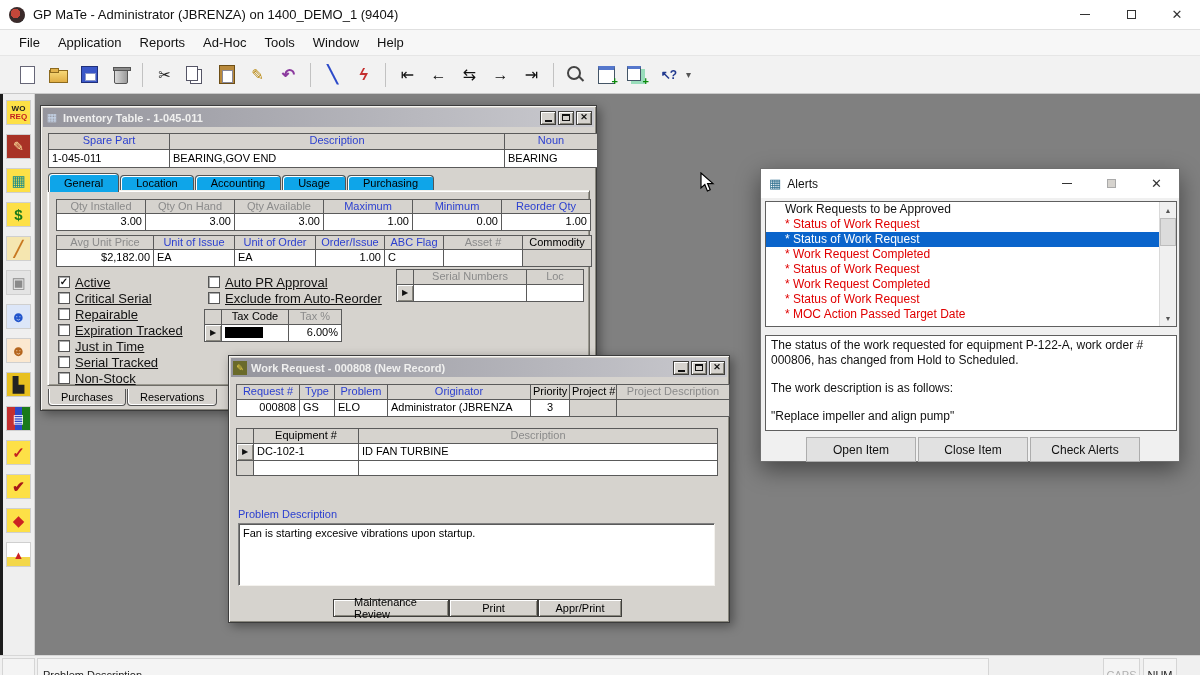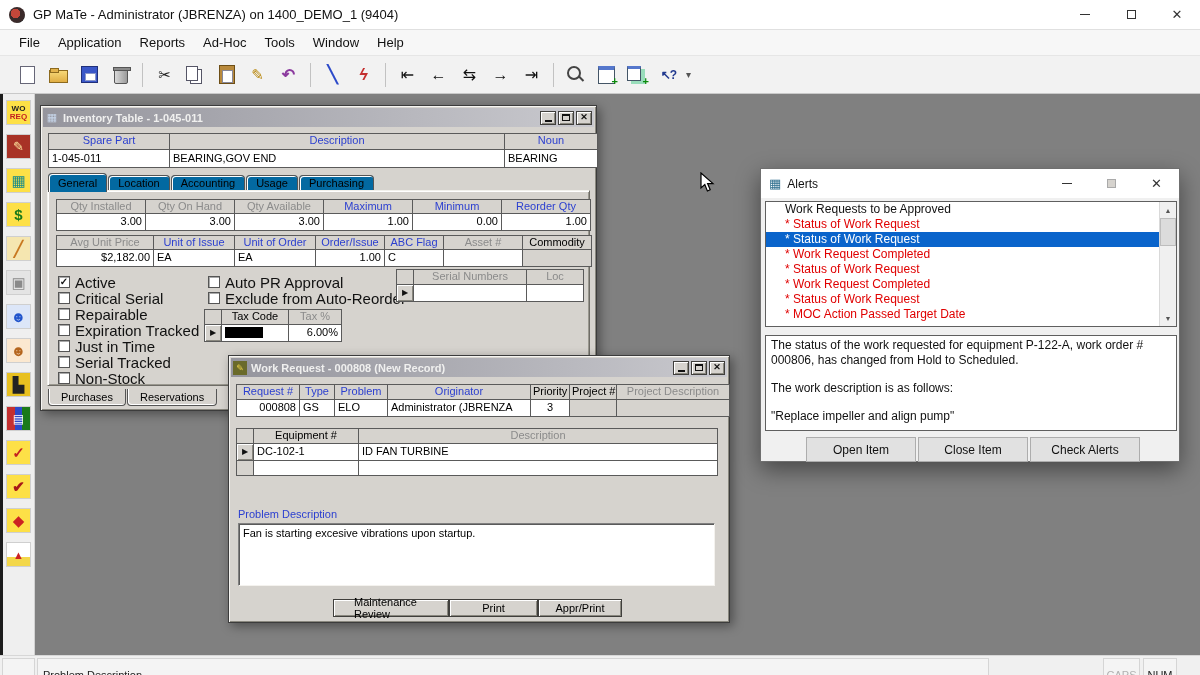--- a/index.html
+++ b/index.html
@@ -102,31 +102,31 @@
   .hg { color:#8b8b8b; }
   .hk { color:#000; }
   .num { text-align:right; }
   .ctr { text-align:center; }
   .dis { background:#d6d3ce; }
   .abtn { background:#d6d3ce; text-align:center; font-size:8px; line-height:15px; color:#111; box-shadow: inset 1px 1px 0 #fff, inset -1px -1px 0 #8a887f; }
   .blackbox { display:block; width:38px; height:11px; background:#000; margin-top:2px; }
 
   
   .tabs { position:absolute; display:flex; align-items:flex-end; height:19px; }
-  .tab { height:16px; line-height:15px; padding:0 9px; font-size:11px; background:#0369a1; border:1px solid #555; border-bottom:none; border-radius:4px 4px 0 0; box-shadow:inset 1px 1px 0 #fff; margin-right:1px; white-space:nowrap; }
+  .tab { height:16px; line-height:15px; padding:0 15px; font-size:11px; background:#0ea5e9; border:1px solid #555; border-bottom:none; border-radius:4px 4px 0 0; box-shadow:inset 1px 1px 0 #fff; margin-right:1px; white-space:nowrap; }
   .tab.active { height:19px; line-height:18px; position:relative; z-index:3; margin-bottom:-1px; }
   .btab { height:17px; line-height:16px; padding:0 12px; font-size:11px; background:#d6d3ce; border:1px solid #555; border-top:none; border-radius:0 0 4px 4px; box-shadow:inset 1px -1px 0 #fff; margin-right:1px; }
 
   .panel { position:absolute; border:1px solid; border-color:#f2f1ec #6e6c66 #6e6c66 #f2f1ec; box-shadow: inset 1px 1px 0 #fff, inset -1px -1px 0 #9a988f; }
 
   
   .cbrow { position:absolute; display:flex; align-items:center; gap:5px; height:14px; }
   .cb { width:12px; height:12px; background:#fff; border:1px solid #555; box-shadow: inset 1px 1px 0 #a9a9a9; display:flex; align-items:center; justify-content:center; }
   .cb i { font-style:normal; font-size:10px; font-weight:bold; line-height:10px; color:#111; }
-  .cbl { font-size:15px; color:#111; white-space:nowrap; }
+  .cbl { font-size:13px; color:#111; white-space:nowrap;text-decoration:underline; }
 
   .btn95 { position:absolute; background:#d6d3ce; border:1px solid #403f3c; box-shadow: inset 1px 1px 0 #fff, inset -1px -1px 0 #8a887f; font-size:11px; display:flex; align-items:center; justify-content:center; font-family:"Liberation Sans",sans-serif; }
 
   .bluelabel { position:absolute; font-size:11px; color:#2b3fd0; }
   .sunkenbox { position:absolute; background:#fff; border:1px solid; border-color:#808080 #f4f2ee #f4f2ee #808080; box-shadow: inset 1px 1px 0 #5a5a5a; font-size:11px; padding:3px 4px; line-height:13px; }
 
   
   .awin { position:absolute; left:760px; top:168px; width:420px; height:294px; background:#f0f0f0; border:1px solid #6f6f6f; box-shadow:0 8px 22px rgba(0,0,0,.45); z-index:7; }
   .atitle { height:29px; background:#fff; display:flex; align-items:center; gap:6px; padding-left:8px; }
   .atext { font-size:12px; color:#111; flex:1; }

